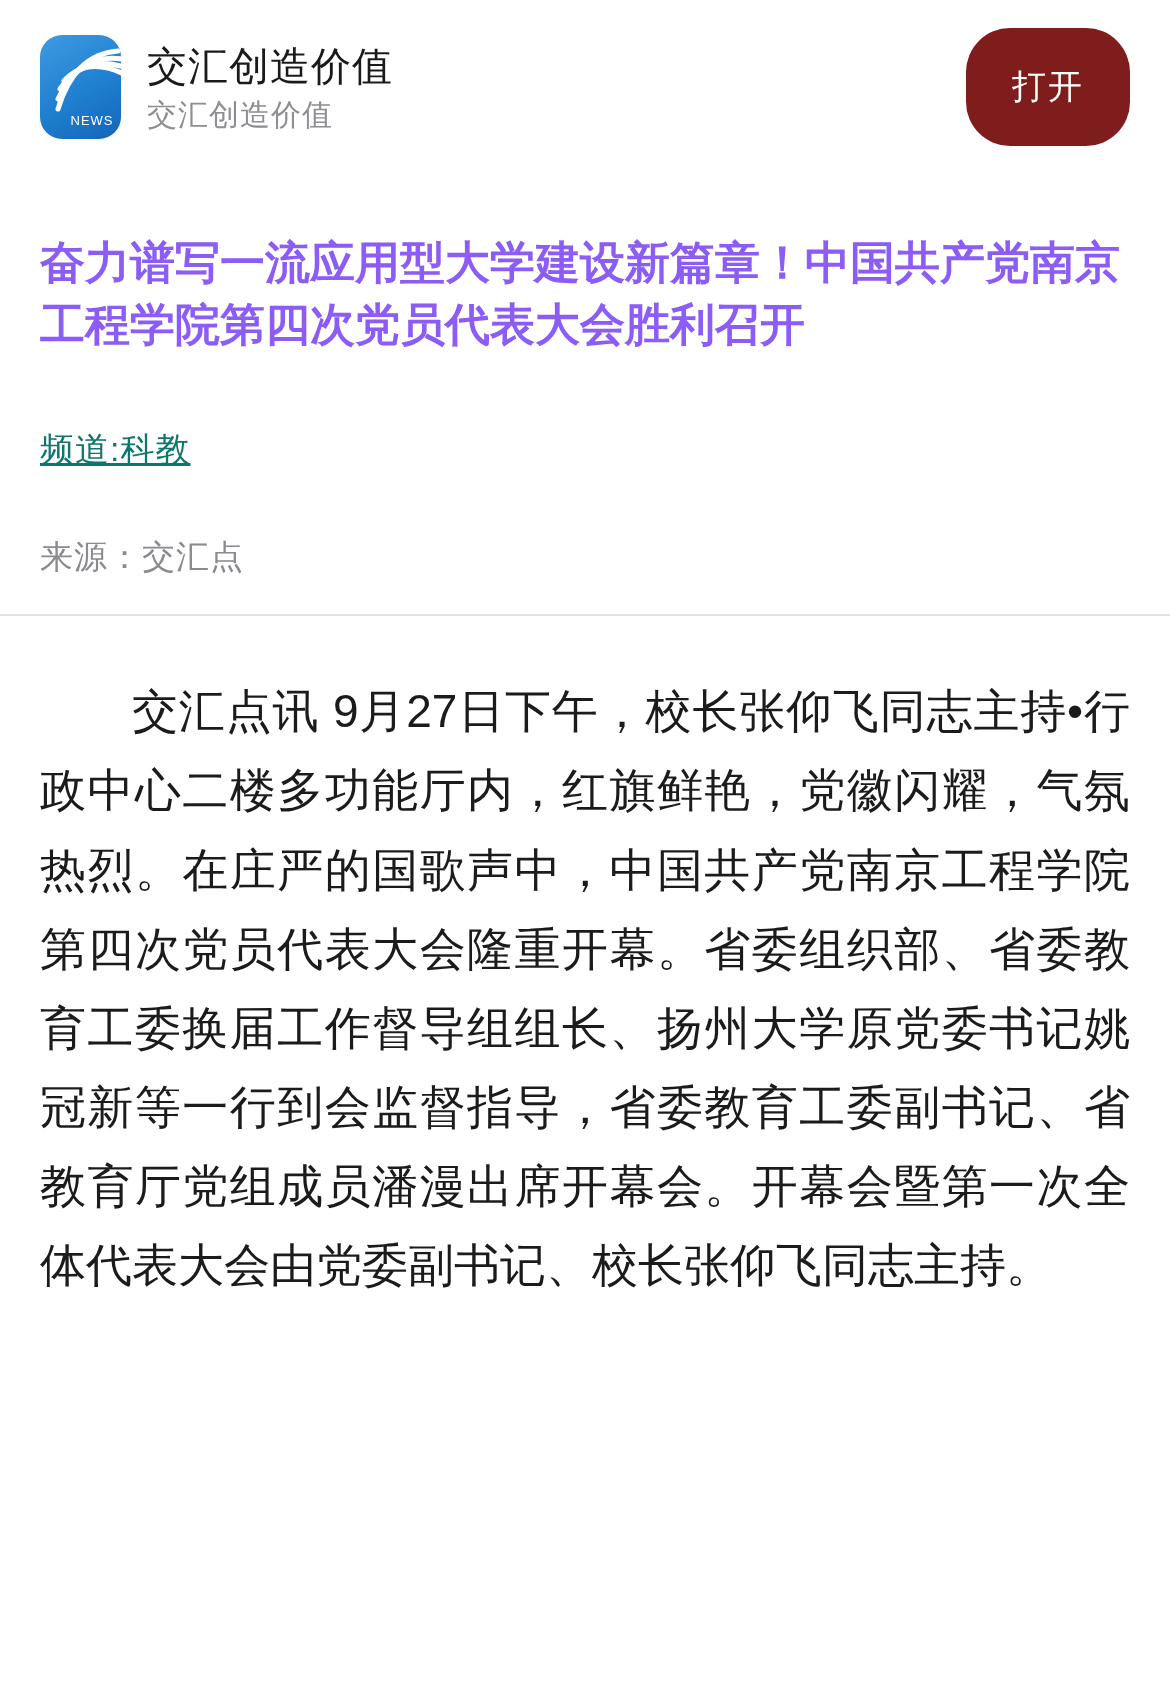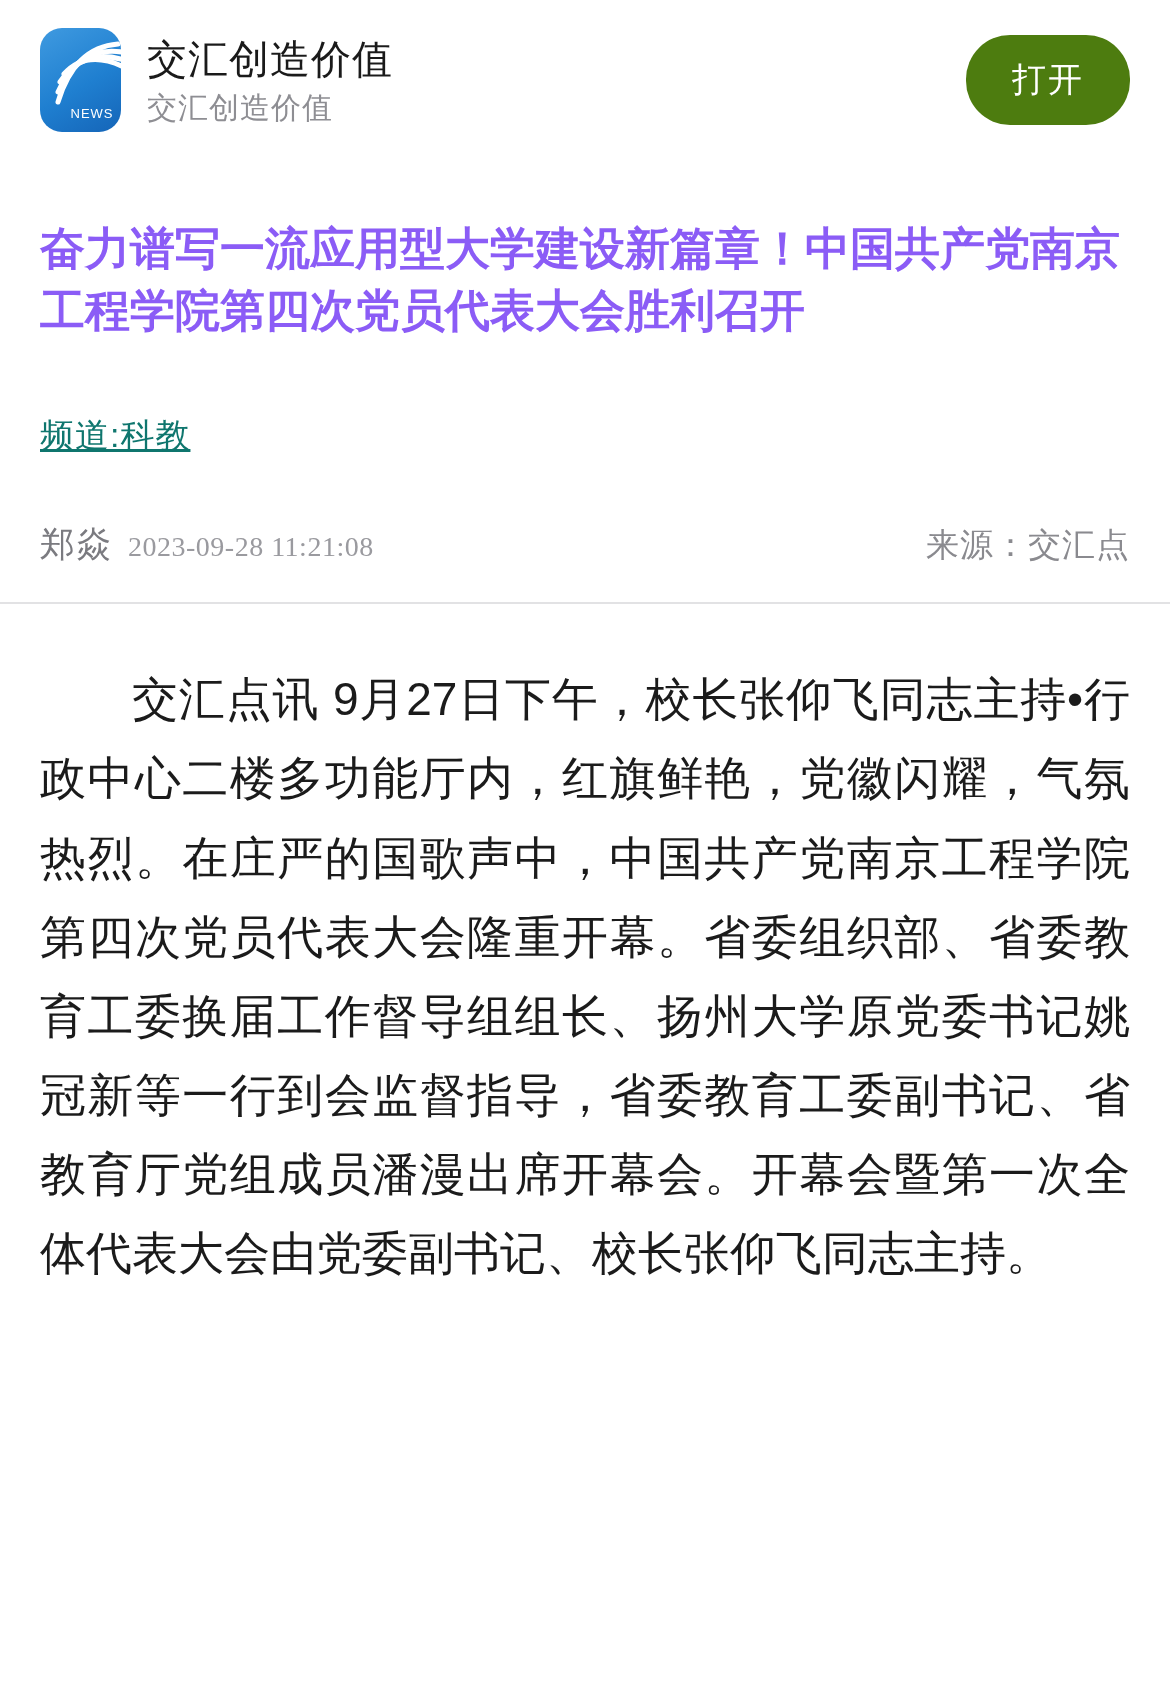--- a/index.html
+++ b/index.html
@@ -50,27 +50,27 @@
     letter-spacing: 1px;
   }
   .app-slogan {
     font-size: 30px;
     line-height: 1.1;
     color: #8e8e93;
     letter-spacing: 1px;
   }
   .open-button {
     flex: 0 0 auto;
-    background: #4d7c0f;
+    background: #7f1d1d;
     color: #ffffff;
     font-size: 34px;
     letter-spacing: 2px;
     border: none;
     border-radius: 44px;
-    padding: 22px 46px;
+    padding: 36px 46px;
     cursor: pointer;
     font-family: "Liberation Sans", sans-serif;
   }
 
   
   .article {
     padding: 0 40px;
   }
   .headline {
     font-size: 45px;
@@ -158,24 +158,20 @@
 
   <div class="article">
 
     <h1 class="headline">奋力谱写一流应用型大学建设新篇章！中国共产党南京工程学院第四次党员代表大会胜利召开</h1>
 
     <div>
       <a class="channel" href="#">频道:科教</a>
     </div>
 
     <div class="meta-row">
-      <div class="meta-left">
-        <span class="meta-author">郑焱</span>
-        <span class="meta-time">2023-09-28 11:21:08</span>
-      </div>
       <div class="meta-source">来源：交汇点</div>
     </div>
 
     <div class="divider"></div>
 
     <p class="body-text">交汇点讯 9月27日下午，校长张仰飞同志主持•行政中心二楼多功能厅内，红旗鲜艳，党徽闪耀，气氛热烈。在庄严的国歌声中，中国共产党南京工程学院第四次党员代表大会隆重开幕。省委组织部、省委教育工委换届工作督导组组长、扬州大学原党委书记姚冠新等一行到会监督指导，省委教育工委副书记、省教育厅党组成员潘漫出席开幕会。开幕会暨第一次全体代表大会由党委副书记、校长张仰飞同志主持。</p>
 
   </div>
 </div>
 

